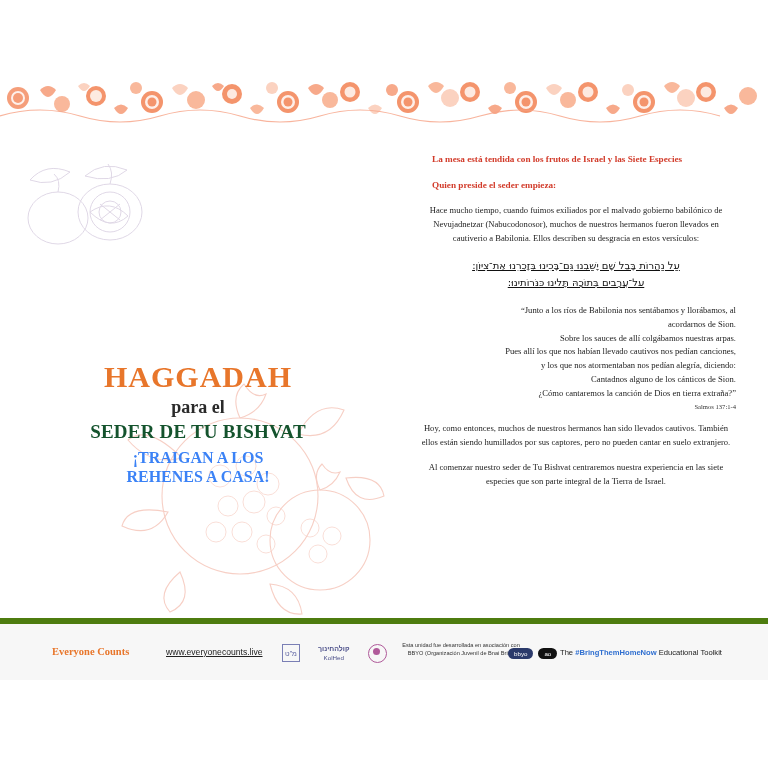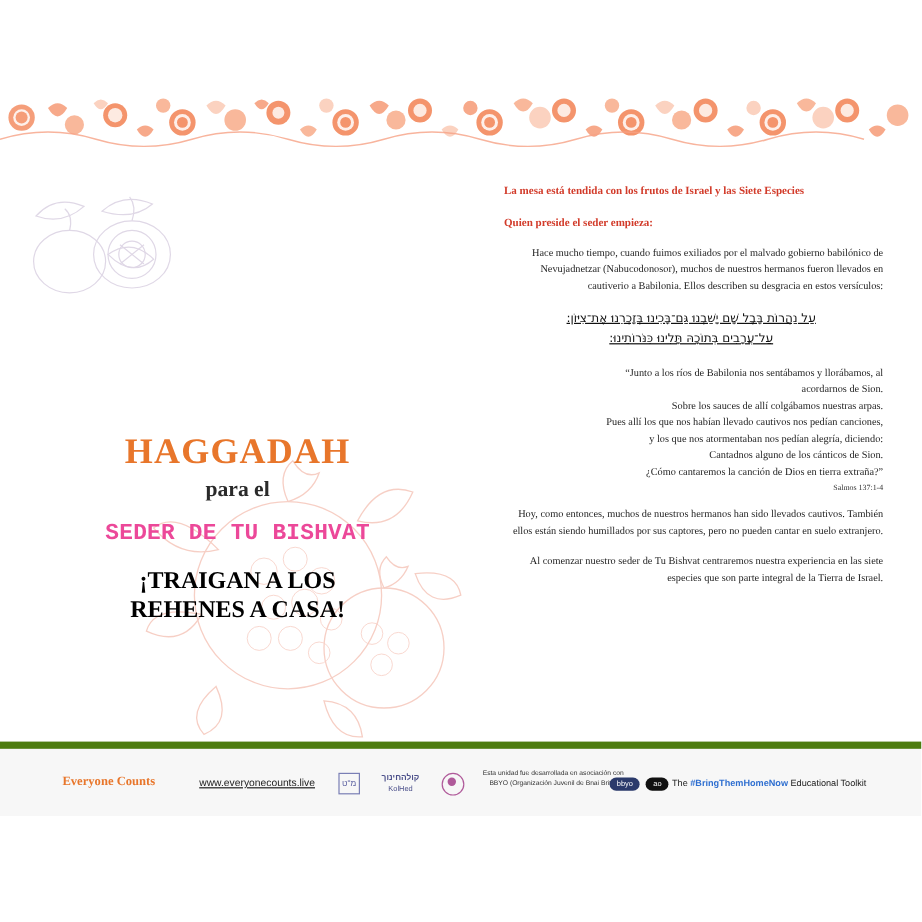--- a/index.html
+++ b/index.html
@@ -85,60 +85,60 @@
   }
   .title-sub1 {
     font-family: "Liberation Serif", serif;
     font-weight: bold;
     font-size: 18px;
     color: #2a2a2a;
     margin: 0 0 1px 0;
     line-height: 1.15;
   }
   .title-sub2 {
-    font-family: Liberation Mono, monospace;
+    font-family: Liberation Serif, serif;
     font-weight: bold;
     font-size: 19px;
-    color: #ec4899;
-    margin: 16px;
+    color: #14532d;
+    margin: 4px;
     line-height: 1.2;
     letter-spacing: 0.2px;
   }
   .title-sub3 {
     font-family: "Liberation Serif", serif;
     font-weight: bold;
-    font-size: 20px;
-    color: #000000;
+    font-size: 16px;
+    color: #3b82f6;
     margin: 0;
     line-height: 1.2;
   }
 
   
   .right-col {
     position: absolute;
     left: 416px;
     top: 86px;
     width: 320px;
   }
   .heading-red {
     color: #d23b2a;
     font-weight: bold;
     font-size: 9.2px;
     font-family: "Liberation Serif", serif;
-    margin: 0 0 14px 4px;
+    margin: 0 0 14px 16px;
     line-height: 1.3;
   }
   .heading-red.second { margin-top: 0; margin-bottom: 12px; }
 
   .para {
     font-size: 8.6px;
     color: #1c1c1c;
     line-height: 1.62;
     margin: 0 0 11px 0;
-    text-align: right;
+    text-align: center;
     font-family: "Liberation Serif", serif;
   }
 
   .hebrew {
     direction: rtl;
     text-align: center;
     font-family: "DejaVu Sans", sans-serif;
     font-size: 10px;
     line-height: 1.75;
     color: #111111;

